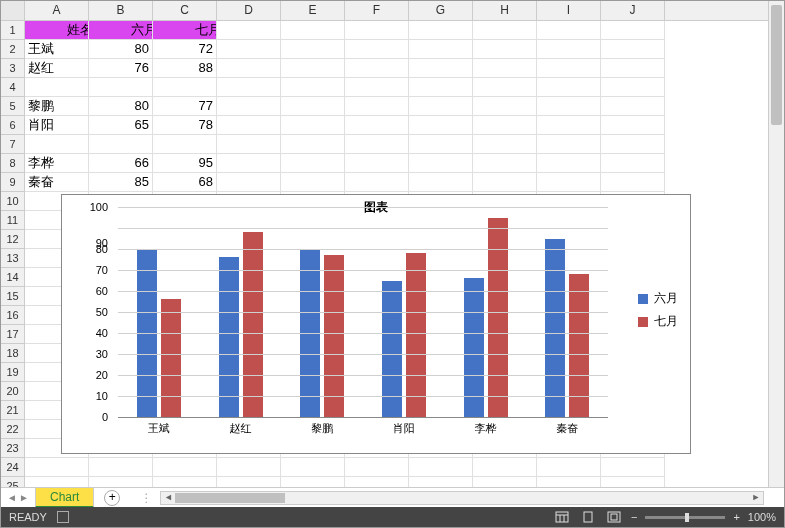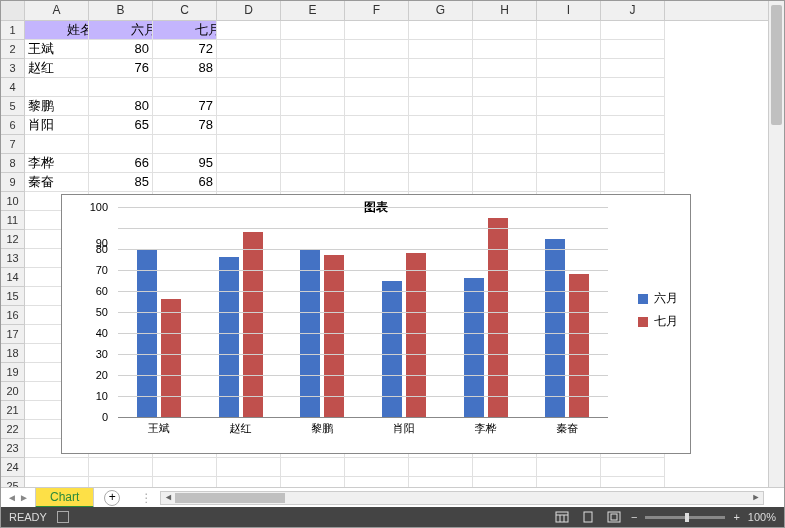--- a/index.html
+++ b/index.html
@@ -10,21 +10,21 @@
 .col-headers { display: flex; height: 20px; background: #f0f0f0; border-bottom: 1px solid #ccc; }
 .corner { width: 24px; border-right: 1px solid #ccc; background: #e8e8e8; }
 .col-h { width: 64px; text-align: center; line-height: 19px; border-right: 1px solid #ccc; color: #333; font-size: 12px; }
 
 .grid-body { position: relative; }
 .row { display: flex; height: 19px; }
 .row-h { width: 24px; text-align: center; line-height: 18px; background: #f0f0f0; border-right: 1px solid #ccc; border-bottom: 1px solid #ccc; color: #333; font-size: 11px; }
 .cell { width: 64px; border-right: 1px solid #e0e0e0; border-bottom: 1px solid #e0e0e0; padding: 0 3px; line-height: 18px; font-size: 13px; overflow: hidden; white-space: nowrap; }
 .cell.num { text-align: right; }
 .cell.center { text-align: center; }
-.cell.hdr { background: #c4b5fd; padding-left: 42px; }
+.cell.hdr { background: #d946ef; padding-left: 42px; }
 
 .chart-box { position: absolute; left: 60px; top: 193px; width: 630px; height: 260px; background: #fff; border: 1px solid #888; }
 .chart-title { position: absolute; top: 4px; left: 0; right: 0; text-align: center; font-size: 12px; font-weight: bold; }
 .chart-axis-y { position: absolute; left: 0; top: 12px; width: 50px; height: 210px; }
 .y-tick { position: absolute; right: 4px; font-size: 11px; transform: translateY(-50%); }
 .y-line { position: absolute; left: 56px; width: 490px; height: 1px; background: #d0d0d0; }
 .y-line.axis { background: #888; }
 .x-labels { position: absolute; left: 56px; top: 226px; width: 490px; height: 20px; display: flex; }
 .x-label { flex: 1; text-align: center; font-size: 11px; }
 .bars-area { position: absolute; left: 56px; top: 12px; width: 490px; height: 210px; }

